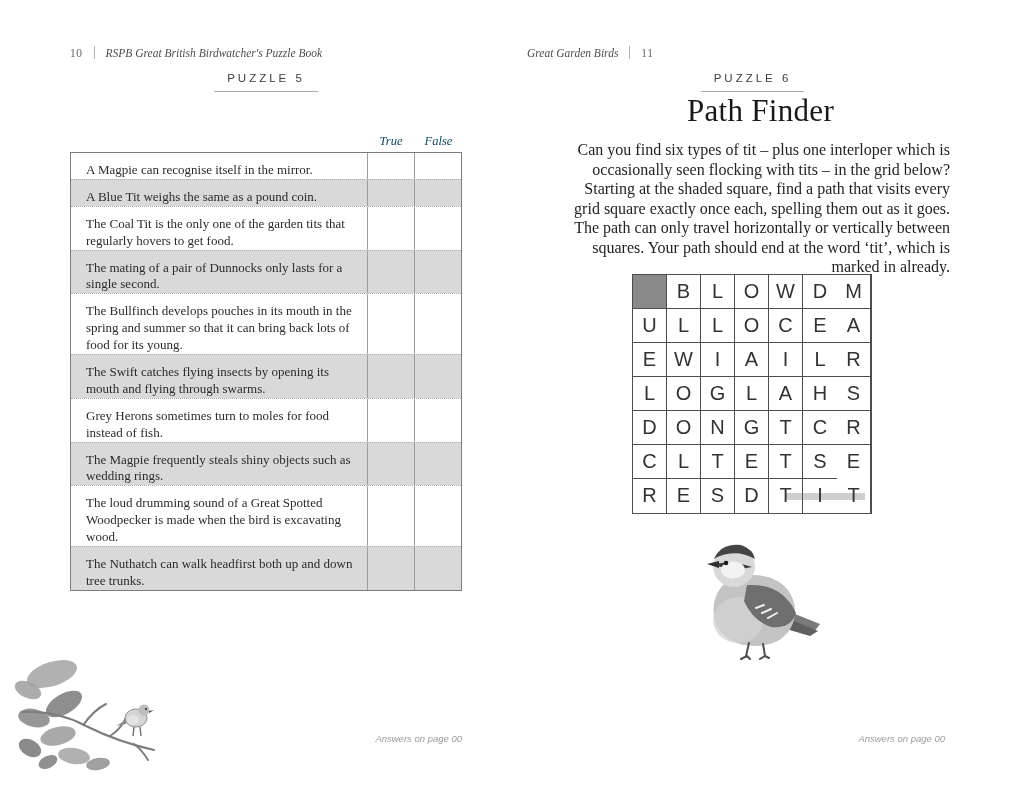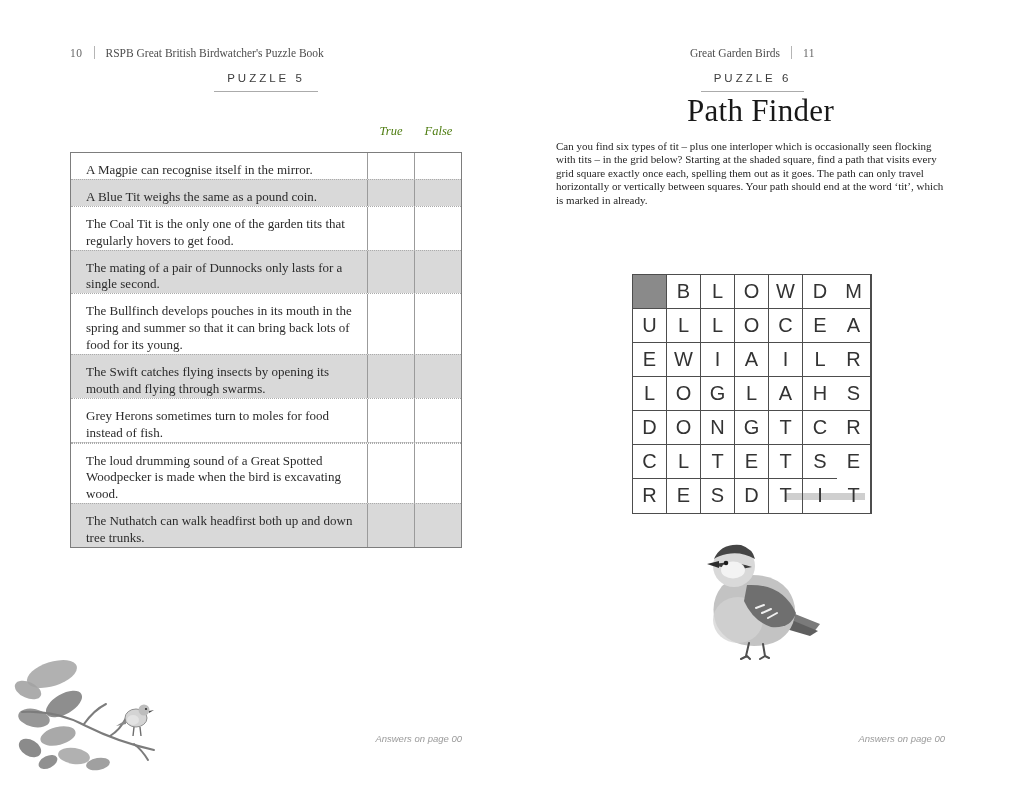--- a/index.html
+++ b/index.html
@@ -4,59 +4,59 @@
 <style>
   html,body{margin:0;padding:0;background:#ffffff;}
   .spread{position:relative;width:1020px;height:791px;background:#fff;overflow:hidden;
           font-family:"Liberation Serif",serif;color:#222;}
 
   
   .run-head{position:absolute;top:46px;font-size:11.5px;color:#555;}
   .run-head .pagenum{font-style:normal;color:#666;letter-spacing:.5px;}
   .run-head .sep{display:inline-block;width:0;border-left:1px solid #b5b5b5;height:13px;
                  vertical-align:-2px;margin:0 11px;}
-  .run-head .booktitle{color:#4d4d4d;}
+  .run-head .booktitle{font-style:italic;color:#4d4d4d;}
   .lp-head{left:70px;}
-  .rp-head{left:560px;width:385px;text-align:center;}
+  .rp-head{left:527px;width:385px;text-align:left;}
 
   
   .puzzle-label-wrap{position:absolute;top:68px;text-align:center;}
   .lp-puzzle{left:70px;width:392px;}
   .rp-puzzle{left:560px;width:385px;}
   .puzzle-label{display:inline-block;font-family:"Liberation Sans",sans-serif;
                 font-size:11.5px;letter-spacing:3px;color:#3c3c3c;
                 padding:0 13px 7px 13px;border-bottom:1px solid #ababab;}
 
   
   .page-title{position:absolute;top:93px;text-align:center;font-size:31px;color:#181818;
               letter-spacing:.3px;}
   .lp-title{left:70px;width:392px;}
   .rp-title{left:568px;width:385px;}
 
   
-  .colheads{position:absolute;top:124px;left:70px;width:392px;display:flex;
-            font-style:italic;font-size:12.5px;color:#4d7c0f;justify-content:center;}
+  .colheads{position:absolute;top:134px;left:70px;width:392px;display:flex;
+            font-style:italic;font-size:12.5px;color:#0c4a6e;justify-content:center;}
   .colheads .spacer{width:297px;}
   .colheads .ch-true{width:48px;text-align:center;}
   .colheads .ch-false{width:47px;text-align:center;}
 
   
   .tf-table{position:absolute;top:152px;left:70px;width:392px;
             border:1px solid #7d7d7d;box-sizing:border-box;background:#fff;}
   .tf-row{display:flex;border-top:1px dotted #ababab;}
   .tf-row:first-child{border-top:none;}
   .tf-row.shaded{background:#d9d9d9;}
   .tf-statement{width:297px;box-sizing:border-box;padding:9px 12px 0 15px;
                 font-size:13px;line-height:1.3;color:#2b2b2b;}
   .tf-cell{width:48px;border-left:1px solid #9b9b9b;box-sizing:border-box;}
   .tf-cell.last{width:47px;}
 
   
-  .intro{position:absolute;top:140px;left:556px;width:394px;text-align:left;
-         font-size:11px;line-height:1.22;color:#1f1f1f;}
+  .intro{position:absolute;top:140px;left:556px;width:394px;text-align:right;
+         font-size:16px;line-height:1.22;color:#1f1f1f;}
 
   
   .letter-grid{position:absolute;top:274px;left:632px;width:240px;height:240px;
                border:1px solid #4d4d4d;box-sizing:border-box;background:#fff;
                display:grid;grid-template-columns:repeat(7,34px);grid-auto-rows:34px;}
   .grid-cell{border-right:1px solid #4d4d4d;border-bottom:1px solid #4d4d4d;
              box-sizing:border-box;text-align:center;line-height:33px;
              font-family:"Liberation Sans",sans-serif;font-size:20px;font-weight:500;
              color:#333;position:relative;z-index:1;}
   .grid-cell:nth-child(7n){border-right:none;}
@@ -126,20 +126,21 @@
         <div class="tf-statement">The Swift catches flying insects by opening its mouth and flying through swarms.</div>
         <div class="tf-cell"></div>
         <div class="tf-cell last"></div>
       </div>
       <div class="tf-row">
         <div class="tf-statement">Grey Herons sometimes turn to moles for food instead of fish.</div>
         <div class="tf-cell"></div>
         <div class="tf-cell last"></div>
       </div>
       <div class="tf-row shaded">
+        <div class="tf-statement">The Magpie frequently steals shiny objects such as wedding rings.</div>
         <div class="tf-cell"></div>
         <div class="tf-cell last"></div>
       </div>
       <div class="tf-row">
         <div class="tf-statement">The loud drumming sound of a Great Spotted Woodpecker is made when the bird is excavating wood.</div>
         <div class="tf-cell"></div>
         <div class="tf-cell last"></div>
       </div>
       <div class="tf-row shaded">
         <div class="tf-statement">The Nuthatch can walk headfirst both up and down tree trunks.</div>

